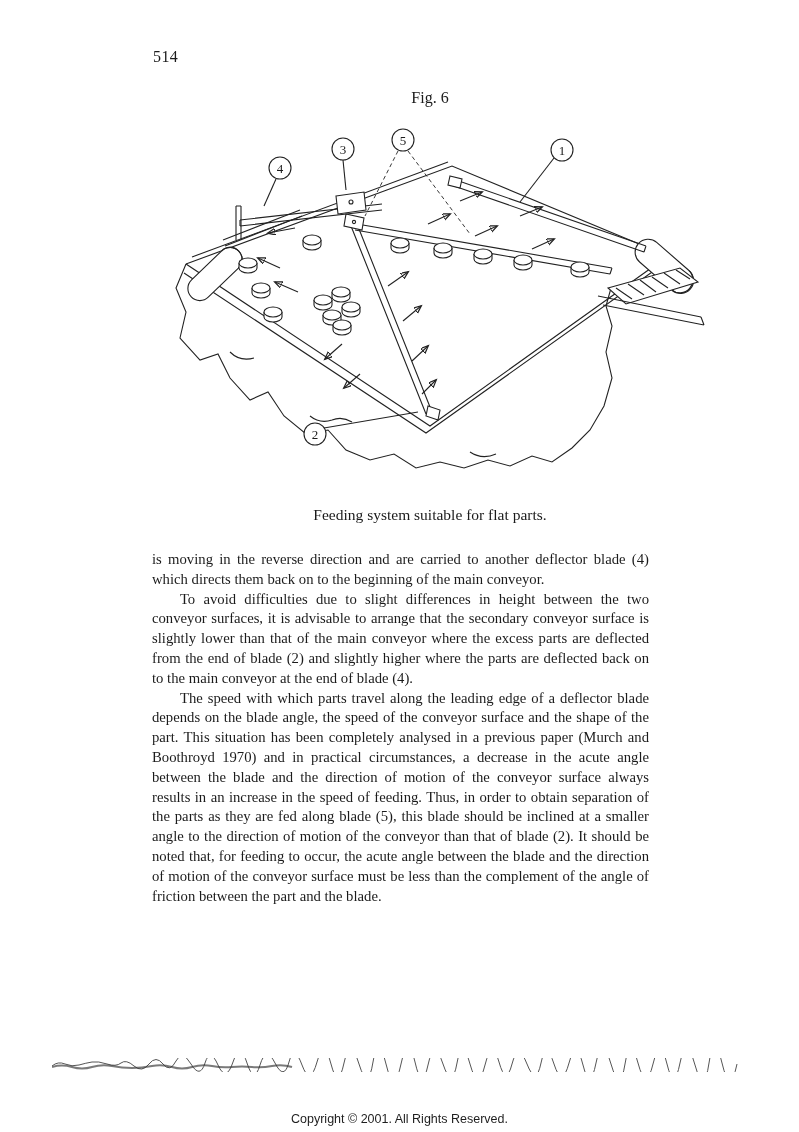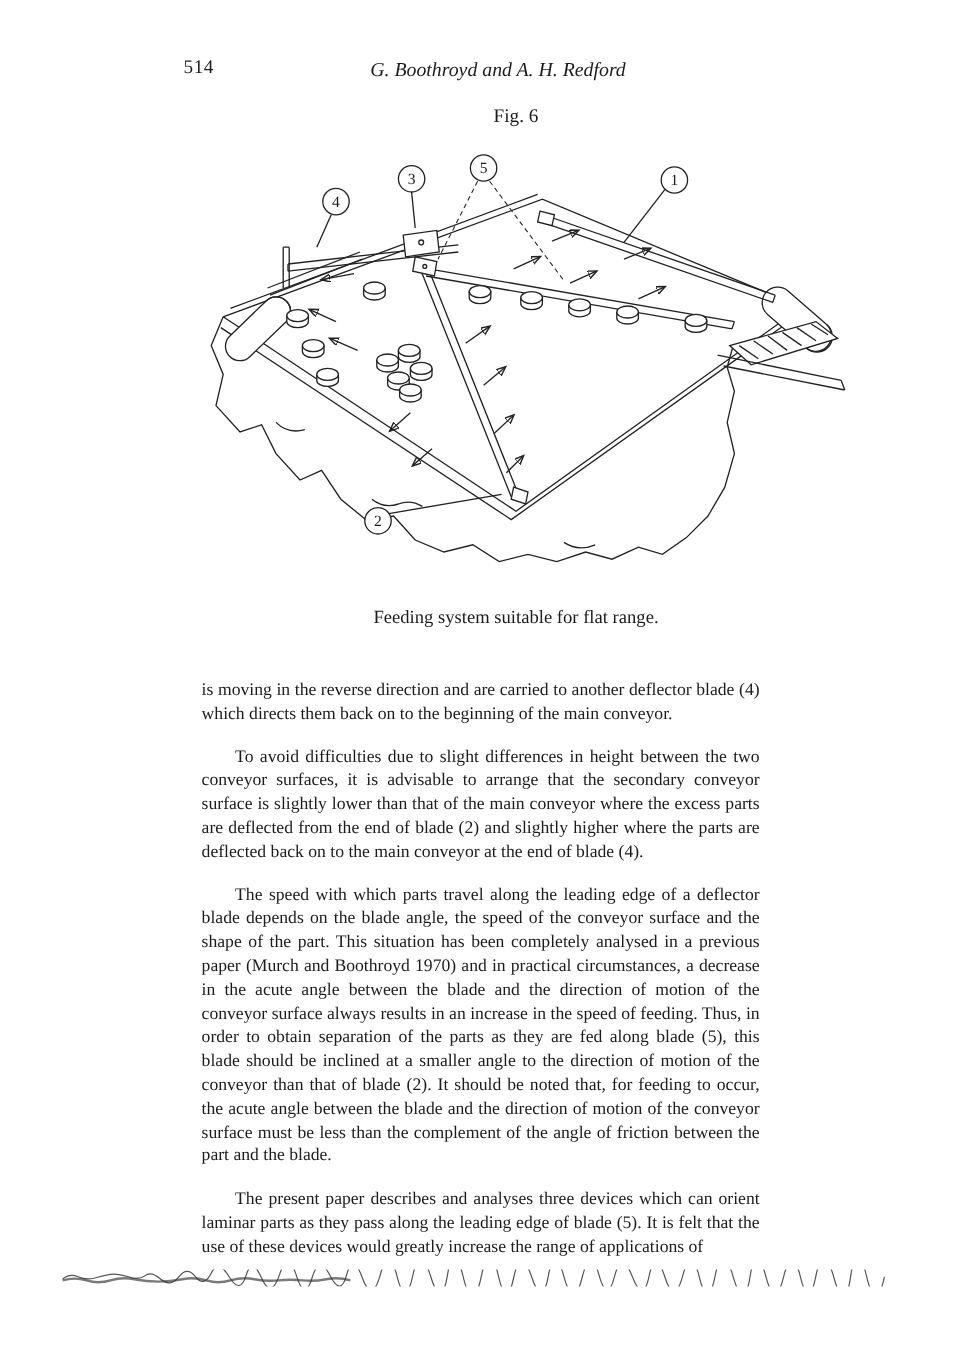--- a/index.html
+++ b/index.html
@@ -8,39 +8,38 @@
   .page-number{position:absolute;left:153px;top:48px;font-size:16px;letter-spacing:.4px;}
   .running-head{position:absolute;left:415px;top:48px;transform:translateX(-50%);
         font-style:italic;font-size:16.5px;white-space:nowrap;}
   .figure-label{position:absolute;left:430px;top:89px;transform:translateX(-50%);font-size:16px;}
   .figure-wrap{position:absolute;left:160px;top:116px;width:545px;height:382px;}
   .figure-wrap svg{display:block;width:545px;height:382px;}
   .figure-caption{position:absolute;left:430px;top:506px;transform:translateX(-50%);
         font-size:15.5px;white-space:nowrap;}
   .body-text{position:absolute;left:152px;top:550px;width:497px;
         font-size:14.7px;line-height:19.8px;text-align:justify;}
-  .body-text p{margin:16px;text-indent:1.9em;}
+  .body-text p{margin:0;text-indent:1.9em;}
   .body-text p.continuation{text-indent:0;}
   .tear-line{position:absolute;left:52px;top:1058px;width:696px;height:14px;}
   .copyright{position:absolute;left:0;top:1112px;width:100%;text-align:center;
         font-family:"Liberation Sans",sans-serif;font-size:12.5px;color:#1e1e1e;}
   
   .fig path,.fig line,.fig rect,.fig ellipse,.fig circle{stroke:#222;fill:none;stroke-width:1.1;}
   .fig .wht{fill:#ffffff;}
   .fig text{stroke:none;fill:#1b1b1b;font-family:"Liberation Serif",serif;font-size:13px;}
   .fig .dash{stroke-dasharray:4 3;stroke-width:0.9;}
   .fig .arr{stroke-width:1.1;}
 </style>
 </head>
 <body>
 
 <div class="page">
 
   <div class="page-number">514</div>
-  <div class="running-head">G. Boothroyd and A. H. Redford</div>
   <div class="figure-label">Fig. 6</div>
 
   <div class="figure-wrap">
     <svg class="fig" viewBox="0 0 545 382">
       <defs>
         <marker id="ah" markerWidth="9" markerHeight="8" refX="6.5" refY="3" orient="auto">
           <path d="M0,0 L7,3 L0,6 Z" fill="#222" stroke="none"></path>
         </marker>
         <g id="disc">
           <path class="wht" d="M-9,0 v5 a9,5 0 0 0 18,0 v-5"></path>
@@ -144,28 +143,28 @@
         <circle class="wht" cx="402" cy="34" r="11"></circle>
         <text x="402" y="38.5" text-anchor="middle">1</text>
       </g>
       <g>
         <circle class="wht" cx="155" cy="318" r="11"></circle>
         <text x="155" y="322.5" text-anchor="middle">2</text>
       </g>
     </svg>
   </div>
 
-  <div class="figure-caption">Feeding system suitable for flat range.</div>
+  <div class="figure-caption">Feeding system suitable for flat parts.</div>
 
   <div class="body-text">
     <p class="continuation">is moving in the reverse direction and are carried to another deflector blade (4) which directs them back on to the beginning of the main conveyor.</p>
     <p>To avoid difficulties due to slight differences in height between the two conveyor surfaces, it is advisable to arrange that the secondary conveyor surface is slightly lower than that of the main conveyor where the excess parts are deflected from the end of blade (2) and slightly higher where the parts are deflected back on to the main conveyor at the end of blade (4).</p>
     <p>The speed with which parts travel along the leading edge of a deflector blade depends on the blade angle, the speed of the conveyor surface and the shape of the part.  This situation has been completely analysed in a previous paper (Murch and Boothroyd 1970) and in practical circumstances, a decrease in the acute angle between the blade and the direction of motion of the conveyor surface always results in an increase in the speed of feeding.  Thus, in order to obtain separation of the parts as they are fed along blade (5), this blade should be inclined at a smaller angle to the direction of motion of the conveyor than that of blade (2).  It should be noted that, for feeding to occur, the acute angle between the blade and the direction of motion of the conveyor surface must be less than the complement of the angle of friction between the part and the blade.</p>
-    <p>The present paper describes and analyses three devices which can orient laminar parts as they pass along the leading edge of blade (5).  It is felt that the use of these devices would greatly increase the range of applications of</p>
   </div>
 
   <svg class="tear-line" viewBox="0 0 696 14">
     <path fill="none" stroke="#555" stroke-width="1" d="M0,8 q6,-5 13,-2 t14,1 t13,-3 t15,2 t14,-1 t13,3 t15,-2 t14,0 t13,-3 t15,3 t14,-1 t13,2 t15,-3 t14,1 t13,2 t15,-2 t14,-1 t13,3 t15,-3 t14,2 t13,-1 t15,1 t14,-2 t13,2 t15,0 t14,-2 t13,3 t15,-1 t14,-1 t13,1 t15,1 t14,-3 t13,2 t15,0 t14,-1 t13,1 t15,-1 t14,2 t13,-2 t15,1 t14,0 t13,-1 t15,1 t14,0 t13,-1 t15,2 t14,-2 t13,0 t15,1"></path>
     <path fill="none" stroke="#333" stroke-width="2" opacity="0.65" d="M0,9 q10,-3 20,0 t20,0 t20,-1 t20,2 t20,-2 t20,1 t20,0 t20,-1 t20,1 t20,0 t20,-1 t20,1"></path>
   </svg>
 
+  <div class="copyright">Copyright © 2001. All Rights Reserved.</div>
 
 </div>
 
 </body></html>

